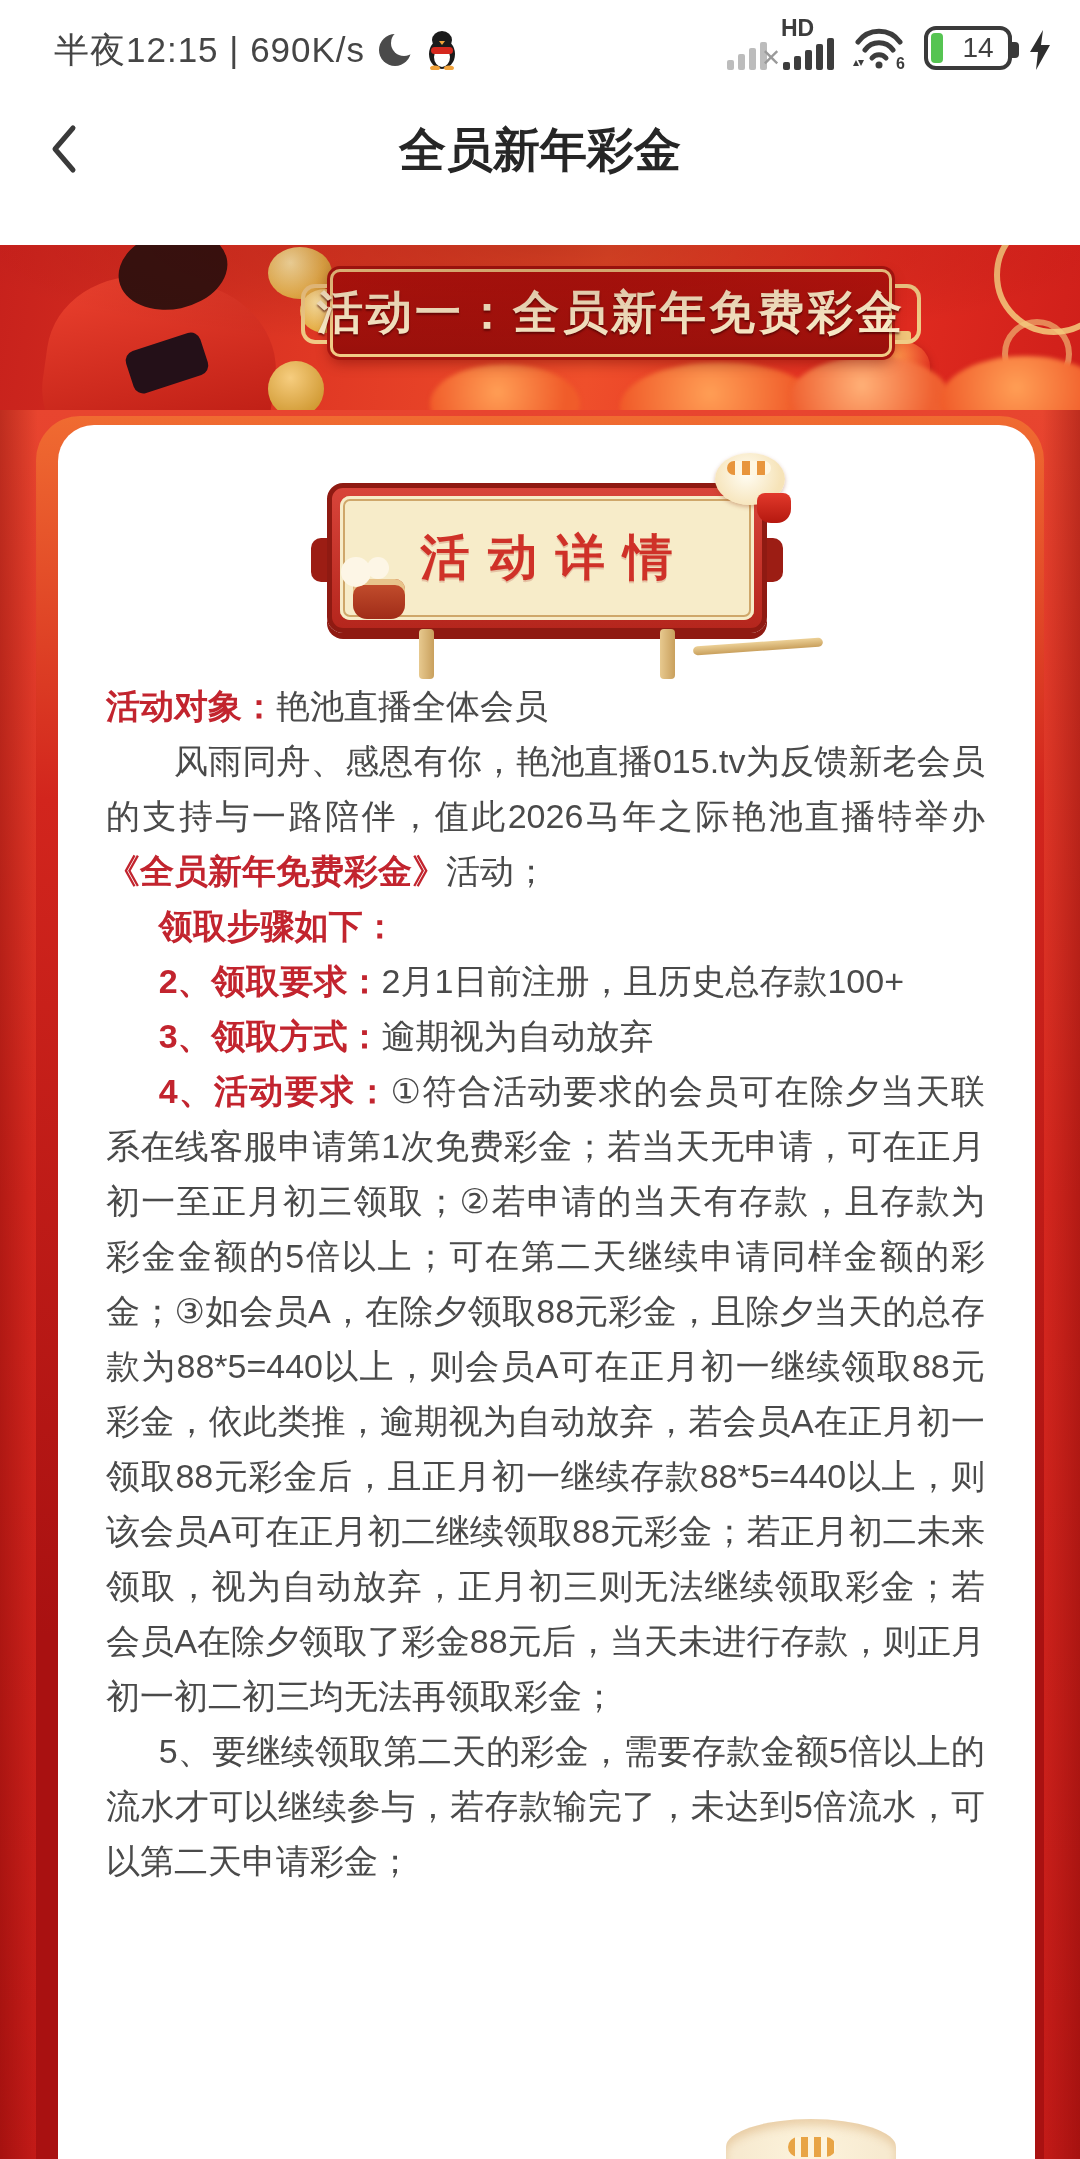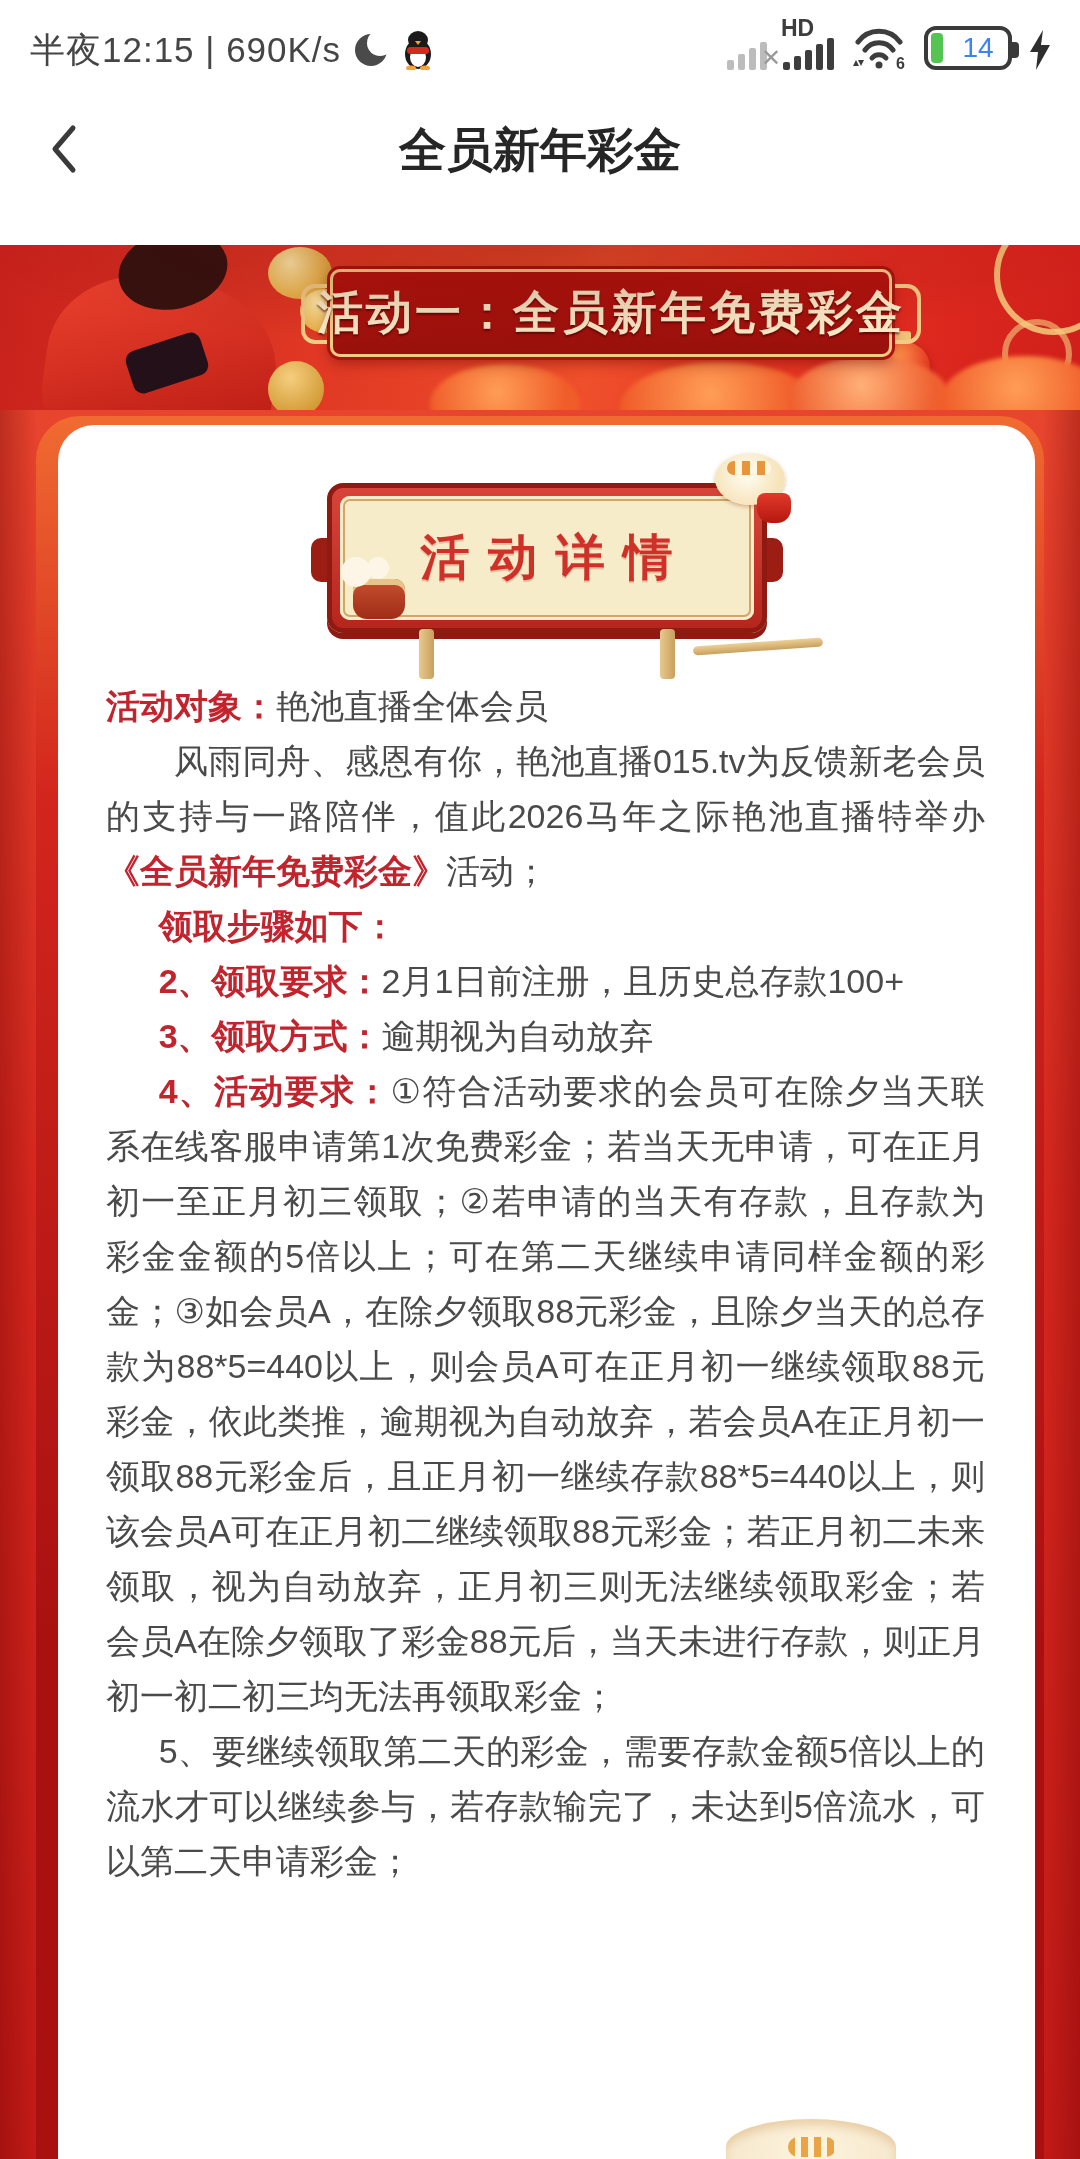--- a/index.html
+++ b/index.html
@@ -8,40 +8,40 @@
     height:2159px; overflow:hidden; background:#ffffff;
     font-family:"Liberation Sans","DejaVu Sans",sans-serif;
     position:relative;
   }
 
   
   .status-bar {
     height:90px; background:#fff; display:flex; align-items:center;
     justify-content:space-between; padding:10px 28px 0 30px;
   }
-  .sb-left { display:flex; align-items:center; gap:14px; }
+  .sb-left { display:flex; align-items:center; gap:14px;margin-left:24px; }
   .sb-time { font-size:35px; color:#454545; letter-spacing:1px; }
   .moon { width:32px; height:32px; border-radius:50%; background:#4a4a4a; position:relative; }
   .moon::after { content:""; position:absolute; width:26px; height:26px; border-radius:50%;
     background:#fff; left:12px; top:-4px; }
   .qq { display:block; }
   .sb-right { display:flex; align-items:flex-end; gap:16px; padding-bottom:12px; }
   .signal { display:flex; align-items:flex-end; gap:4px; position:relative; }
   .signal i { display:block; width:7px; background:#bcbcbc; border-radius:2px; }
   .signal.dark i { background:#3d3d3d; }
   .signal .x { position:absolute; right:-14px; bottom:-2px; color:#9a9a9a; font-size:24px; font-weight:700; }
   .hd-wrap { display:flex; flex-direction:column; align-items:flex-start; gap:0; }
   .hd { font-size:23px; font-weight:700; color:#3d3d3d; line-height:20px; margin-left:-2px; }
   .battery { width:88px; height:44px; border:4px solid #3a3a3a; border-radius:12px;
     position:relative; display:flex; align-items:center; justify-content:center; background:#fff; }
   .battery::after { content:""; position:absolute; right:-11px; top:12px; width:7px; height:16px;
     background:#3a3a3a; border-radius:0 4px 4px 0; }
   .battery-fill { position:absolute; left:3px; top:3px; bottom:3px; width:12px;
     background:#56c452; border-radius:4px; }
-  .battery-num { font-size:28px; color:#3b82f6; margin-left:20px; position:relative; z-index:1; }
+  .battery-num { font-size:28px; color:#404040; margin-left:20px; position:relative; z-index:1; }
 
   
   .header { height:120px; background:#fff; display:flex; align-items:center; position:relative;font-family:Liberation Serif, serif; }
   .back-btn { position:absolute; left:34px; top:14px; width:60px; height:90px;
     display:flex; align-items:center; justify-content:center; cursor:pointer; }
   .page-title { width:100%; text-align:center; font-size:47px; font-weight:700; color:#262626; }
   .header-gap { height:35px; background:#fff; }
 
   
   .banner { height:165px; position:relative; overflow:hidden;

